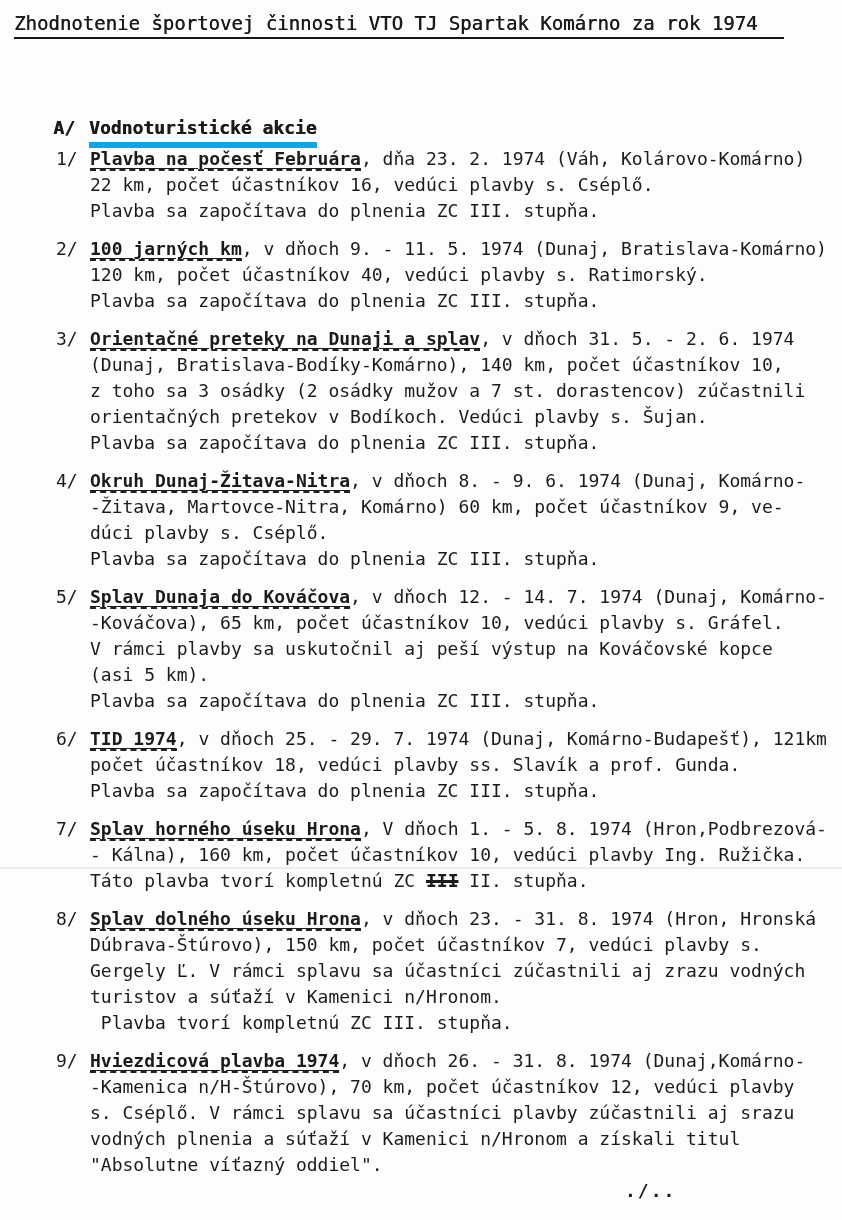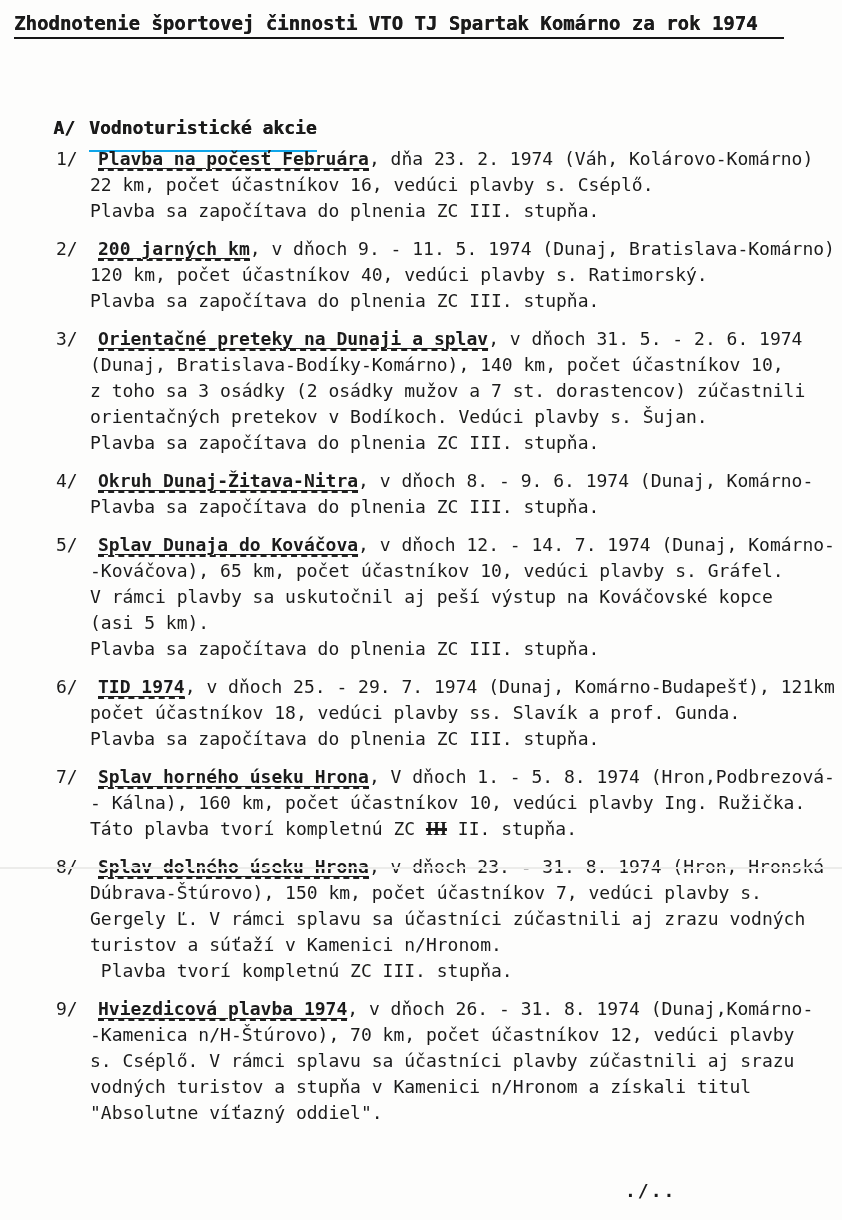--- a/index.html
+++ b/index.html
@@ -14,43 +14,43 @@
     background: #fdfdfc;
     overflow: hidden;
     font-family: "DejaVu Sans Mono", "Liberation Mono", monospace;
     color: #1b1b1b;
   }
   .doc-title {
     position: absolute;
     top: 12px;
     left: 14px;
     font-size: 19px;
-    font-weight: bold;
+    font-weight: normal;
     letter-spacing: 0px;
     white-space: pre;
     border-bottom: 2px solid #161616;
     padding: 0 26px 3px 0;
     text-shadow: 0.4px 0 0 #1b1b1b;
   }
   .section {
     position: absolute;
     top: 96px;
     left: 10px;
     font-size: 18px;
     font-weight: bold;
     white-space: pre;
   }
   .section .sec-label {
     display: inline-block;
     margin-right: 14px;
     text-shadow: 0.5px 0 0 #1b1b1b;
   }
   .section .sec-title {
-    border-bottom: 2px solid #0ea5e9;
-    padding-bottom: 12px;
+    border-bottom: 6px solid #0ea5e9;
+    padding-bottom: 4px;
     text-shadow: 0.4px 0 0 #1b1b1b;
   }
   .items {
     position: absolute;
     top: 146px;
     left: 0;
     right: 0;
   }
   .item {
     position: relative;
@@ -67,27 +67,25 @@
   }
   .item .line {
     white-space: pre;
   }
   .item .ititle {
     font-weight: bold;
     text-decoration: underline;
     text-underline-offset: 3px;
     border-bottom: 2px dashed #222;
     padding-bottom: 0px;
-    margin-left: 8px;
   }
   .item .strike {
     font-weight: bold;
     text-decoration: line-through;
     text-decoration-thickness: 3px;
-    font-family: Liberation Serif, serif;
   }
   .scan-line {
     position: absolute;
     top: 867px;
     left: 0;
     width: 842px;
     height: 2px;
     background: #ececea;
   }
   .continuation {
@@ -113,35 +111,37 @@
 
   <div class="items">
       <div class="item">
         <span class="num">1/</span>
         <div class="line"><span class="ititle">Plavba na počesť Februára</span><span class="after">, dňa 23. 2. 1974 (Váh, Kolárovo-Komárno)</span></div>
         <div class="line">22 km, počet účastníkov 16, vedúci plavby s. Cséplő.</div>
         <div class="line">Plavba sa započítava do plnenia ZC III. stupňa.</div>
       </div>
       <div class="item">
         <span class="num">2/</span>
-        <div class="line"><span class="ititle">200 jarných km</span><span class="after">, v dňoch 9. - 11. 5. 1974 (Dunaj, Bratislava-Komárno)</span></div>
+        <div class="line"><span class="ititle">100 jarných km</span><span class="after">, v dňoch 9. - 11. 5. 1974 (Dunaj, Bratislava-Komárno)</span></div>
         <div class="line">120 km, počet účastníkov 40, vedúci plavby s. Ratimorský.</div>
         <div class="line">Plavba sa započítava do plnenia ZC III. stupňa.</div>
       </div>
       <div class="item">
         <span class="num">3/</span>
         <div class="line"><span class="ititle">Orientačné preteky na Dunaji a splav</span><span class="after">, v dňoch 31. 5. - 2. 6. 1974</span></div>
         <div class="line">(Dunaj, Bratislava-Bodíky-Komárno), 140 km, počet účastníkov 10,</div>
         <div class="line">z toho sa 3 osádky (2 osádky mužov a 7 st. dorastencov) zúčastnili</div>
         <div class="line">orientačných pretekov v Bodíkoch. Vedúci plavby s. Šujan.</div>
         <div class="line">Plavba sa započítava do plnenia ZC III. stupňa.</div>
       </div>
       <div class="item">
         <span class="num">4/</span>
         <div class="line"><span class="ititle">Okruh Dunaj-Žitava-Nitra</span><span class="after">, v dňoch 8. - 9. 6. 1974 (Dunaj, Komárno-</span></div>
+        <div class="line">-Žitava, Martovce-Nitra, Komárno) 60 km, počet účastníkov 9, ve-</div>
+        <div class="line">dúci plavby s. Cséplő.</div>
         <div class="line">Plavba sa započítava do plnenia ZC III. stupňa.</div>
       </div>
       <div class="item">
         <span class="num">5/</span>
         <div class="line"><span class="ititle">Splav Dunaja do Kováčova</span><span class="after">, v dňoch 12. - 14. 7. 1974 (Dunaj, Komárno-</span></div>
         <div class="line">-Kováčova), 65 km, počet účastníkov 10, vedúci plavby s. Gráfel.</div>
         <div class="line">V rámci plavby sa uskutočnil aj peší výstup na Kováčovské kopce</div>
         <div class="line">(asi 5 km).</div>
         <div class="line">Plavba sa započítava do plnenia ZC III. stupňa.</div>
       </div>
@@ -163,21 +163,21 @@
         <div class="line">Dúbrava-Štúrovo), 150 km, počet účastníkov 7, vedúci plavby s.</div>
         <div class="line">Gergely Ľ. V rámci splavu sa účastníci zúčastnili aj zrazu vodných</div>
         <div class="line">turistov a súťaží v Kamenici n/Hronom.</div>
         <div class="line"> Plavba tvorí kompletnú ZC III. stupňa.</div>
       </div>
       <div class="item">
         <span class="num">9/</span>
         <div class="line"><span class="ititle">Hviezdicová plavba 1974</span><span class="after">, v dňoch 26. - 31. 8. 1974 (Dunaj,Komárno-</span></div>
         <div class="line">-Kamenica n/H-Štúrovo), 70 km, počet účastníkov 12, vedúci plavby</div>
         <div class="line">s. Cséplő. V rámci splavu sa účastníci plavby zúčastnili aj srazu</div>
-        <div class="line">vodných turistov a stupňa v Kamenici n/Hronom a získali titul</div>
+        <div class="line">vodných plnenia a súťaží v Kamenici n/Hronom a získali titul</div>
         <div class="line">"Absolutne víťazný oddiel".</div>
       </div>
     </div>
 
   <div class="scan-line"></div>
 
   <div class="continuation">./..</div>
 
 </div>
 

